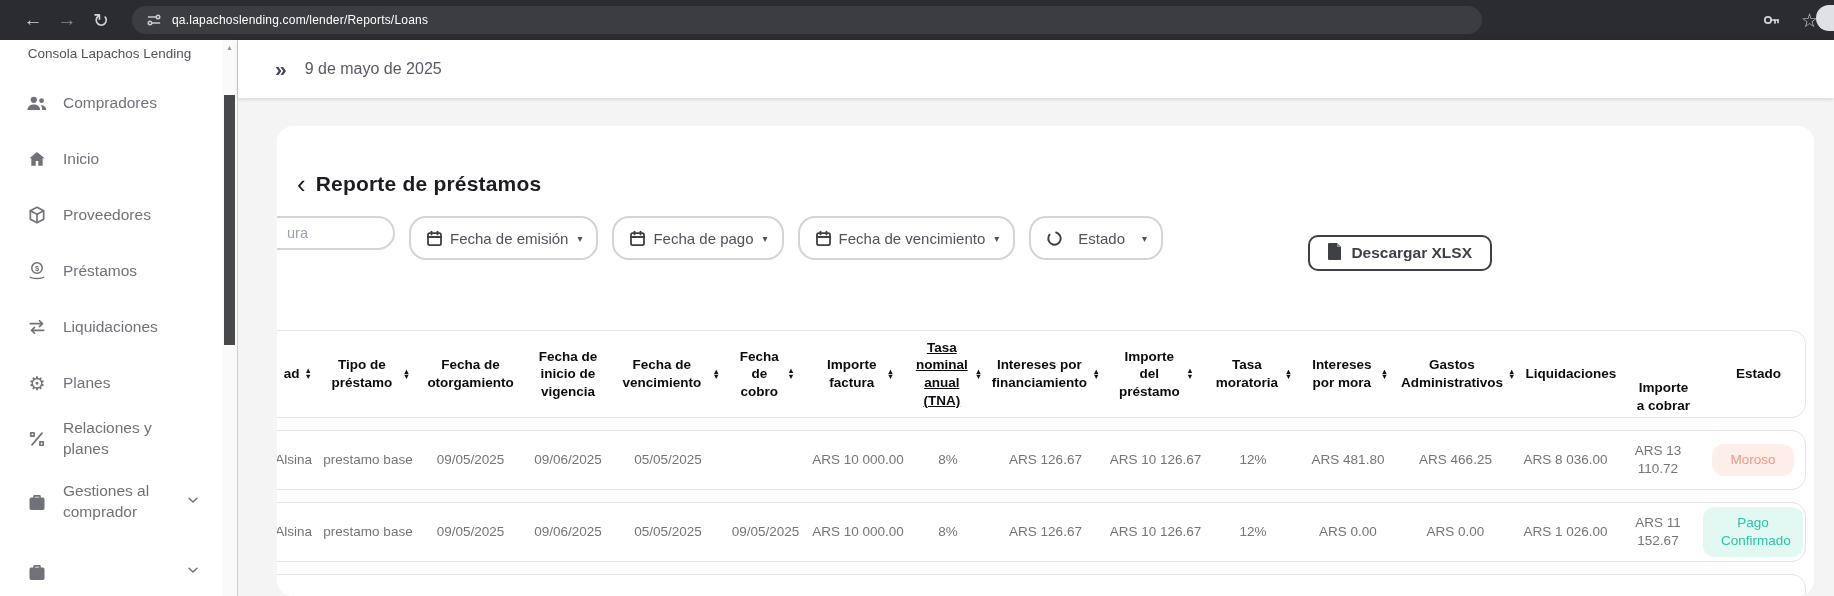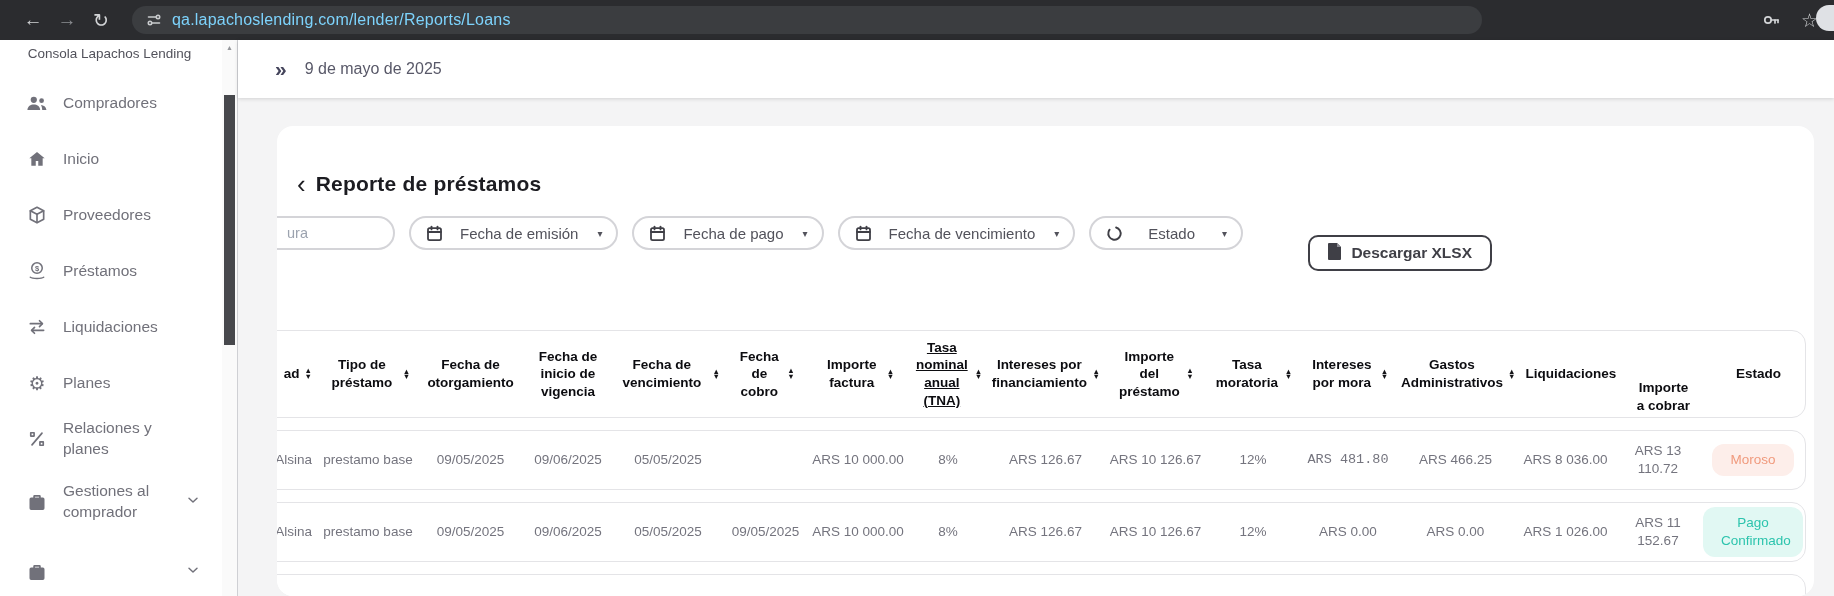--- a/index.html
+++ b/index.html
@@ -7,21 +7,21 @@
     font-family:"Liberation Sans", sans-serif; background:#f4f4f5; }
 
   
   .chrome { height:40px; background:#2b2c2f; display:flex; align-items:center;
     padding:0 16px; position:relative; }
   .nav-ic { width:34px; height:34px; display:flex; align-items:center; justify-content:center;
     color:#d3d5d7; font-size:19px; }
   .nav-ic.dim { color:#8e9094; }
   .urlbar { margin-left:14px; width:1350px; height:28px; background:#3b3d40; border-radius:14px;
     display:flex; align-items:center; padding:0 14px; gap:10px; }
-  .url-text { color:#7dd3fc; font-size:16px; letter-spacing:.2px; }
+  .url-text { color:#ffffff; font-size:12px; letter-spacing:.2px; }
   .chrome-right { margin-left:auto; display:flex; align-items:center; gap:20px; }
   .star { color:#d3d5d7; font-size:19px; }
   .profile-chip { position:absolute; right:0; top:5px; width:18px; height:26px;
     background:#dfe1e5; border-radius:13px 0 0 13px; }
 
   
   .app { display:flex; height:556px; }
 
   
   .sidebar { width:238px; background:#fff; position:relative; flex:0 0 238px;
@@ -63,22 +63,22 @@
   .card-title { font-size:21px; font-weight:bold; color:#1c1c21; letter-spacing:.2px; }
 
   .shift { margin-left:-80px; }
 
   
   .filters { display:flex; align-items:flex-start; gap:14px; margin-top:16px; }
   .f-input { width:198px; height:34px; border:2px solid #d4d4d8; border-radius:17px;
     background:#fff; font-size:14.5px; color:#52525b; padding-left:88px; outline:none;
     font-family:"Liberation Sans",sans-serif; }
   .f-input::placeholder { color:#9ca3af; }
-  .f-pill { height:34px; border:2px solid #d4d4d8; border-radius:17px; background:#fff;
-    display:flex; align-items:center; gap:17px; padding:0 14px 0 15px; color:#52525b;
+  .f-pill { height:44px; border:2px solid #d4d4d8; border-radius:17px; background:#fff;
+    display:flex; align-items:center; gap:7px; padding:0 14px 0 15px; color:#52525b;
     font-size:15px; cursor:pointer; white-space:nowrap; }
   .f-pill .caret { font-size:10px; color:#52525b; margin-left:2px; }
   .f-pill .f-ic { display:flex; color:#3f3f46; }
   .btn-download { margin-left:auto; margin-right:314px; margin-top:19px; height:36px;
     border:2px solid #3f3f46; border-radius:10px; background:#fff; display:flex;
     align-items:center; gap:9px; padding:0 18px; font-size:15.5px; font-weight:bold;
     color:#3f3f46; cursor:pointer; font-family:"Liberation Sans",sans-serif; }
 
   
   .table { margin-top:59px; }
@@ -425,21 +425,21 @@
                 </div>
                 <div class="td" style="flex: 0 0 115px;">
                   <span class="cellv">ARS 126.67</span>
                 </div>
                 <div class="td" style="flex: 0 0 105px;">
                   <span class="cellv">ARS 10 126.67</span>
                 </div>
                 <div class="td" style="flex: 0 0 90px;">
                   <span class="cellv">12%</span>
                 </div>
-                <div class="td" style="flex: 0 0 100px; font-family: Liberation Mono, monospace;">
+                <div class="td" style="flex: 0 0 100px;">
                   <span class="cellv">ARS 481.80</span>
                 </div>
                 <div class="td" style="flex: 0 0 115px;">
                   <span class="cellv">ARS 466.25</span>
                 </div>
                 <div class="td" style="flex: 0 0 105px;">
                   <span class="cellv">ARS 8 036.00</span>
                 </div>
                 <div class="td wrap" style="flex: 0 0 80px;">
                   <span class="cellv">ARS 13 110.72</span>

